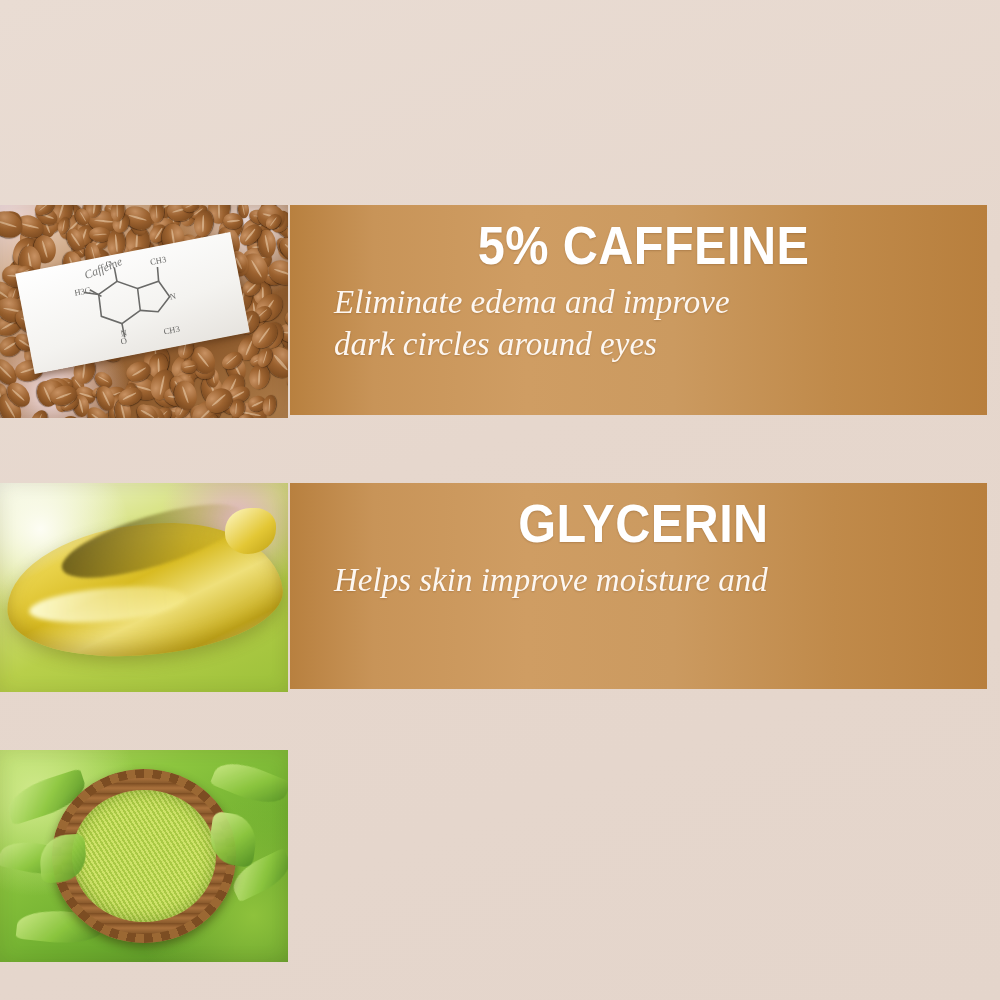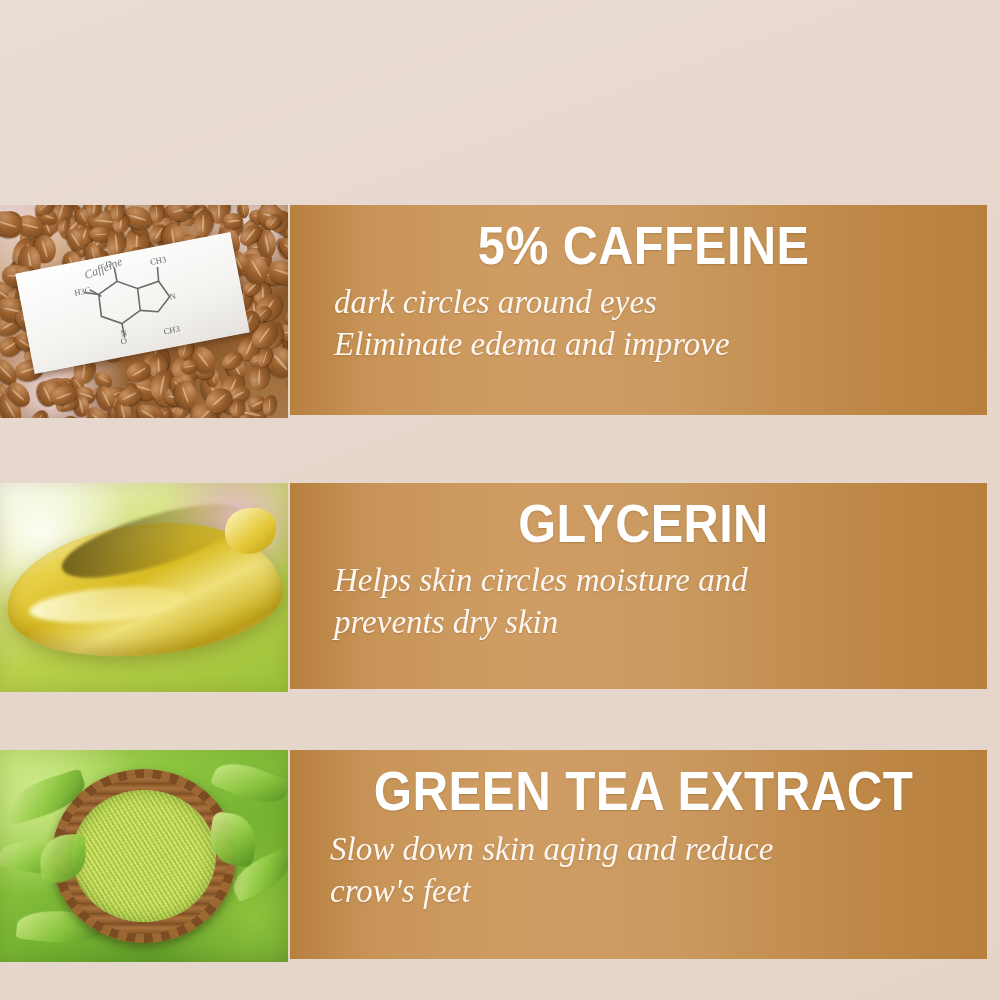--- a/index.html
+++ b/index.html
@@ -510,62 +510,54 @@
             <text x="142" y="112">CH3</text>
           </g>
           <text x="58" y="24" transform="rotate(-11 58 24)" fill="#7a7a78" font-family="Liberation Serif, serif" font-style="italic" font-size="15">Caffeine</text>
         </svg>
       </div>
       <div class="thumb-shade"></div>
     </div>
     <div class="panel">
       <div class="panel-heading">5% CAFFEINE</div>
       <div class="panel-desc">
+        <div>Eliminate edema and improve</div>
         <div>dark circles around eyes</div>
-        <div>Eliminate edema and improve</div>
       </div>
     </div>
   </div>
 
   <div class="row row-2">
     <div class="thumb">
       <div class="oil-bg"></div>
       <div class="oil-body"></div>
       <div class="oil-dark"></div>
       <div class="oil-sheen"></div>
       <div class="oil-knot"></div>
       <div class="thumb-shade"></div>
     </div>
     <div class="panel">
       <div class="panel-heading">GLYCERIN</div>
       <div class="panel-desc">
-        <div>Helps skin circles moisture and</div>
-        <div>prevents dry skin</div>
+        <div>Helps skin improve moisture and</div>
       </div>
     </div>
   </div>
 
   <div class="row row-3">
     <div class="thumb">
       <div class="tea-bg"></div>
       <div class="tea-leaf" style="left:2%;top:14%;width:28%;height:16%;transform:rotate(-18deg)"></div>
       <div class="tea-leaf" style="left:0%;top:44%;width:24%;height:14%;transform:rotate(12deg)"></div>
       <div class="tea-leaf" style="left:74%;top:8%;width:26%;height:15%;transform:rotate(22deg)"></div>
       <div class="tea-leaf" style="left:80%;top:52%;width:22%;height:14%;transform:rotate(-26deg)"></div>
       <div class="tea-leaf" style="left:6%;top:76%;width:30%;height:15%;transform:rotate(6deg)"></div>
       <div class="basket">
         <div class="basket-rim"></div>
         <div class="basket-inner"></div>
       </div>
       <div class="tea-leaf" style="left:14%;top:40%;width:16%;height:22%;transform:rotate(-4deg);border-radius:60% 18% 60% 18%"></div>
       <div class="tea-leaf" style="left:73%;top:30%;width:16%;height:24%;transform:rotate(8deg);border-radius:18% 60% 18% 60%"></div>
       <div class="thumb-shade"></div>
     </div>
-    <div class="panel">
-      <div class="panel-heading">GREEN TEA EXTRACT</div>
-      <div class="panel-desc">
-        <div>Slow down skin aging and reduce</div>
-        <div> crow's feet</div>
-      </div>
-    </div>
   </div>
 
 </div>
 
 </body></html>

